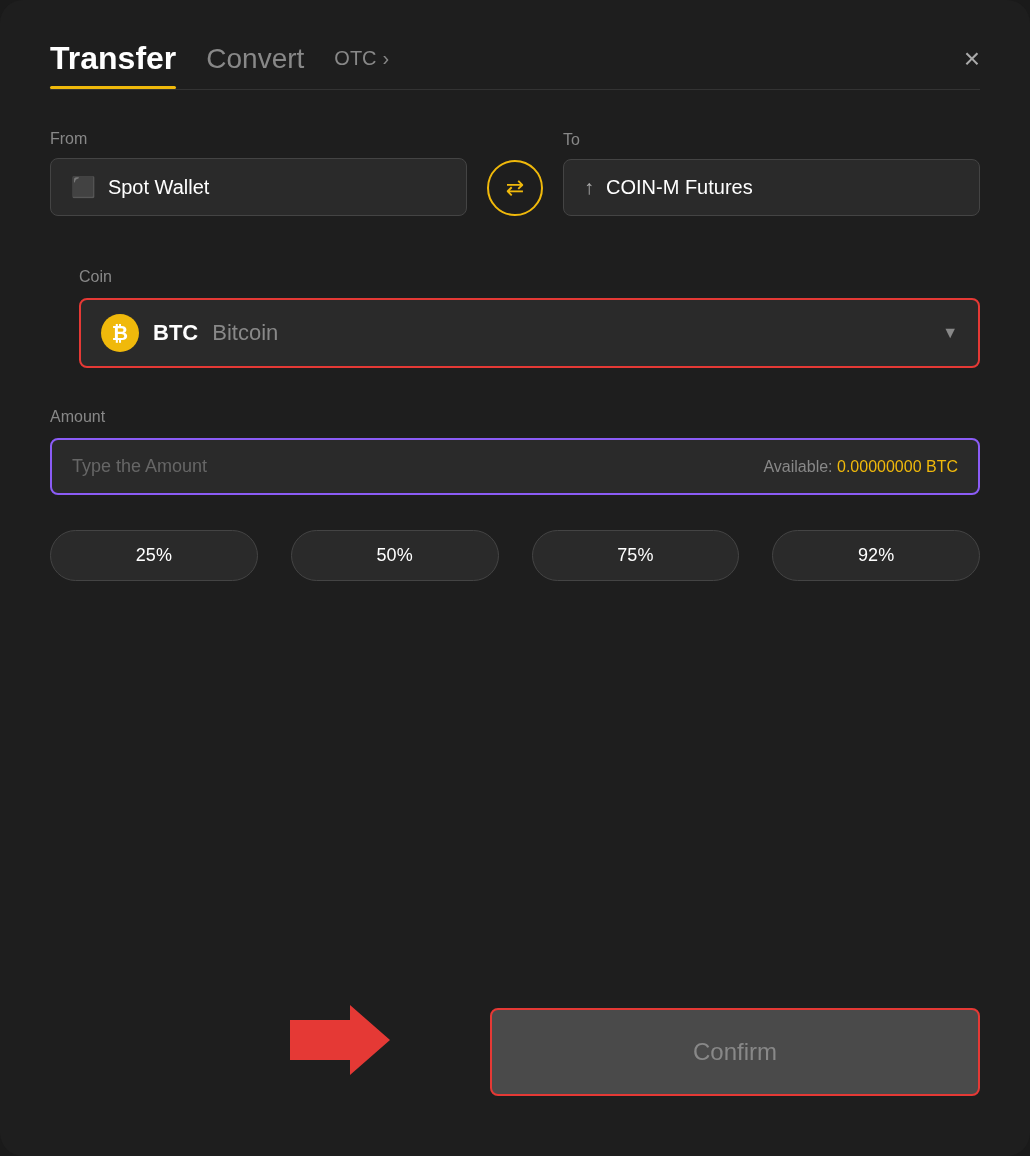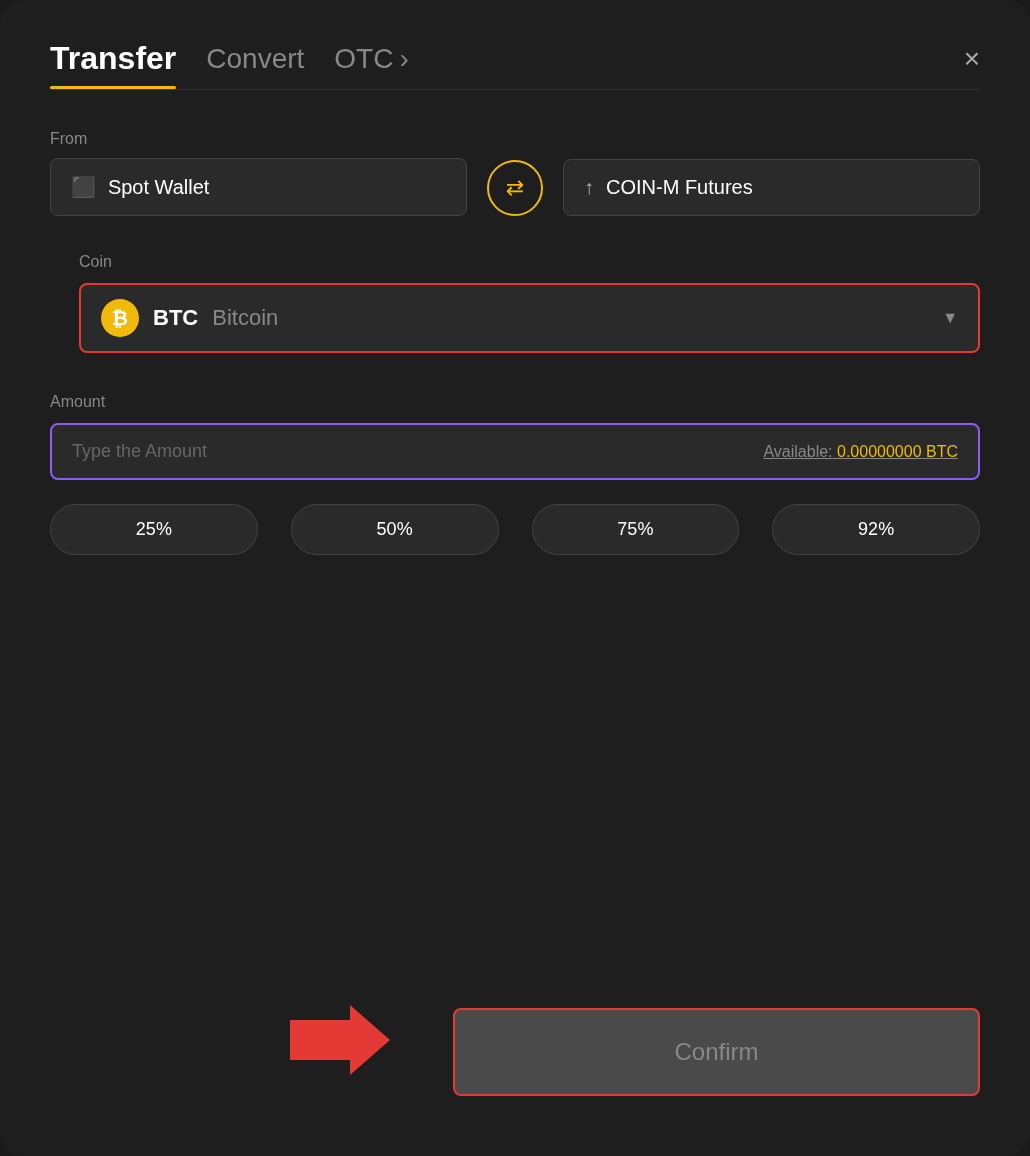--- a/index.html
+++ b/index.html
@@ -56,21 +56,21 @@
     .tab-convert {
       font-size: 28px;
       font-weight: 400;
       color: #888;
       padding-bottom: 12px;
       margin-right: 30px;
       cursor: pointer;
     }
 
     .tab-otc {
-      font-size: 28px;
+      font-size: 20px;
       font-weight: 400;
       color: #888;
       padding-bottom: 12px;
       cursor: pointer;
       display: flex;
       align-items: center;
       gap: 6px;
     }
 
     .close-btn {
@@ -88,21 +88,21 @@
       height: 1px;
       background: #333;
       margin-bottom: 40px;
     }
 
     
     .from-to-section {
       display: flex;
       align-items: flex-end;
       gap: 20px;
-      margin-bottom: 37px;
+      margin-bottom: 52px;
     }
 
     .from-to-group {
       flex: 1;
       display: flex;
       flex-direction: column;
       gap: 10px;
     }
 
     .field-label {
@@ -198,21 +198,21 @@
     }
 
     .chevron-down {
       margin-left: auto;
       color: #888;
       font-size: 16px;
     }
 
     
     .amount-section {
-      margin-bottom: 24px;
+      margin-bottom: 35px;
     }
 
     .amount-input-container {
       background: #2a2a2a;
       border: 2px solid #8b5cf6;
       border-radius: 8px;
       padding: 16px 20px;
       display: flex;
       align-items: center;
       justify-content: flex-end;
@@ -229,21 +229,20 @@
     }
 
     .amount-input::placeholder {
       color: #666;
     }
 
     .available-text {
       color: #888;
       font-size: 16px;
       white-space: nowrap;
-      text-decoration: underline;
     }
 
     .available-amount {
       color: #f0b90b;
     }
 
     
     .percent-buttons {
       display: flex;
       gap: 33px;
@@ -273,21 +272,21 @@
     }
 
     .arrow-container {
       position: absolute;
       left: 240px;
       top: 50%;
       transform: translateY(-50%);
     }
 
     .confirm-btn {
-      width: 527px;
+      width: 490px;
       background: #4a4a4a;
       border: 2px solid #e53935;
       border-radius: 8px;
       padding: 28px 20px;
       color: #888;
       font-size: 24px;
       cursor: pointer;
       text-align: center;
     }
   </style>
@@ -315,20 +314,21 @@
         <span class="wallet-icon">⬛</span>
         <span>Spot Wallet</span>
       </div>
     </div>
 
     <button class="swap-btn">
       <span>⇄</span>
     </button>
 
     <div class="from-to-group">
+      <span class="field-label">To</span>
       <div class="wallet-selector">
         <span class="wallet-icon-futures">↑</span>
         <span>COIN-M Futures</span>
       </div>
     </div>
   </div>
 
   <div class="coin-section">
     <span class="field-label">Coin</span>
     <div class="coin-selector">

